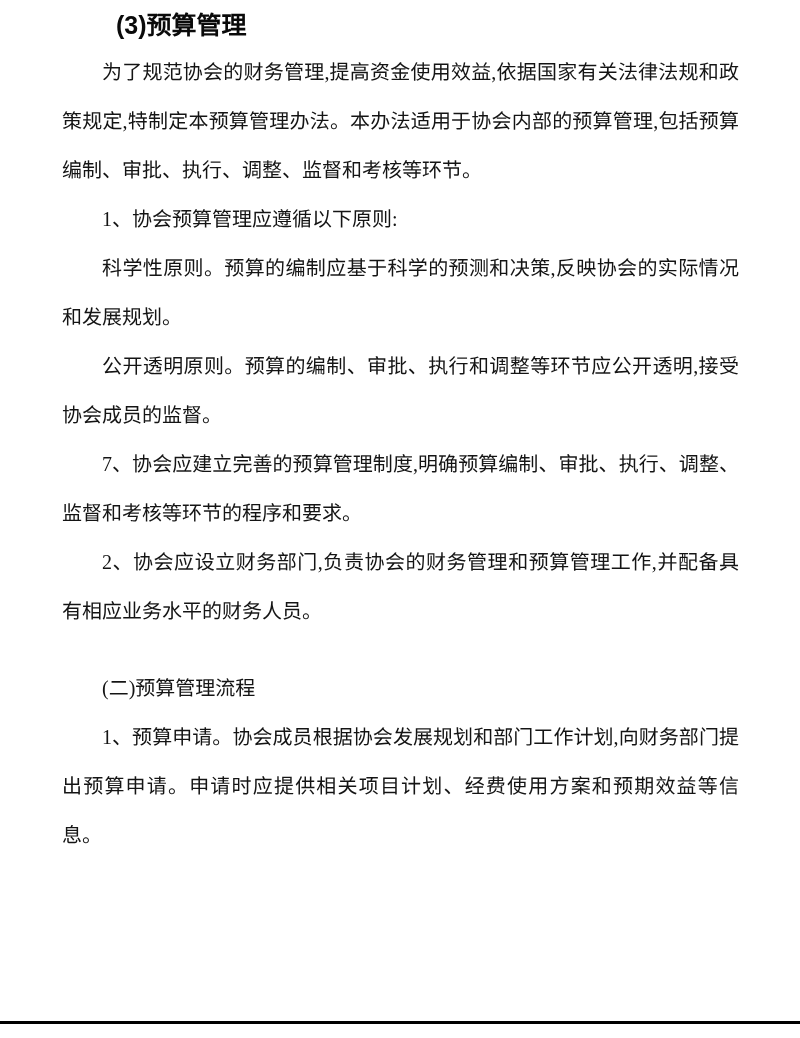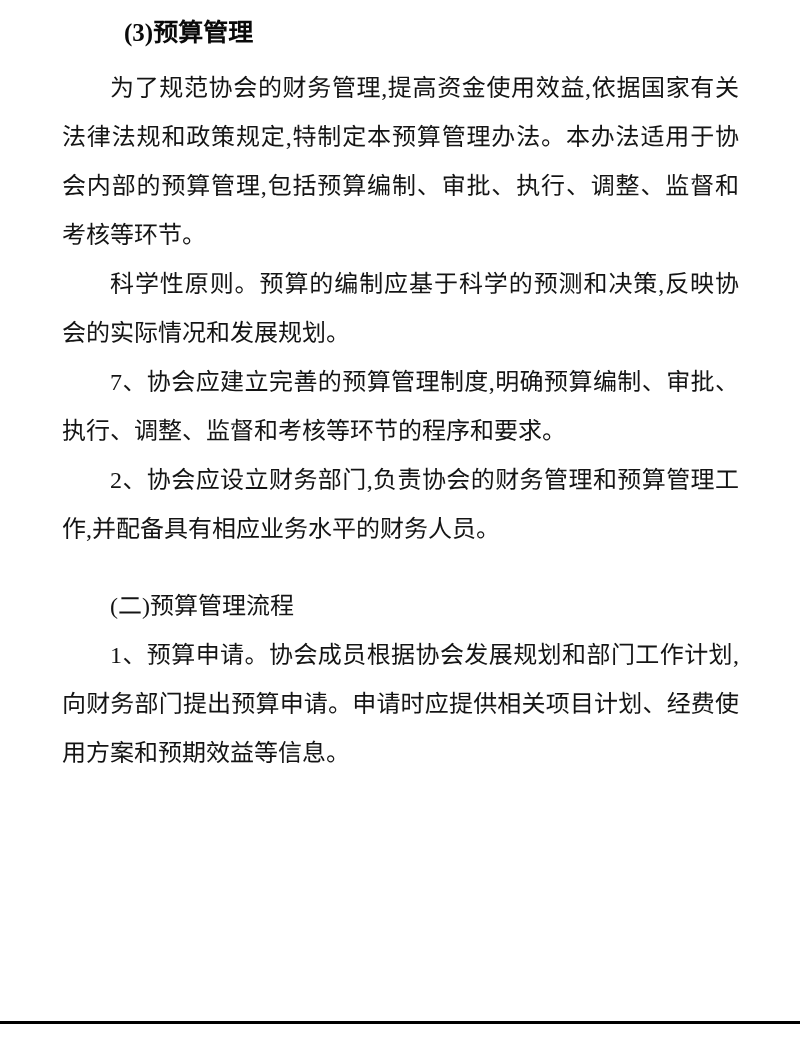--- a/index.html
+++ b/index.html
@@ -12,33 +12,33 @@
   }
   .page {
     position: relative;
     box-sizing: border-box;
     width: 800px;
     height: 1038px;
     padding: 2px 61px 0 62px;
     background: #ffffff;
   }
   .doc-heading {
-    margin: 12px;
-    font-family: Liberation Serif, serif;
+    margin: 4px;
+    font-family: Liberation Sans, sans-serif;
     font-weight: 700;
     font-size: 25px;
     line-height: 38px;
     text-indent: 2em;
     color: #0a0a0a;
     white-space: nowrap;
   }
   .para {
     margin: 0;
     font-family: "Liberation Serif", serif;
-    font-size: 24px;
+    font-size: 20px;
     line-height: 49px;
     text-indent: 2em;
     text-align: justify;
     text-justify: inter-character;
     color: #141414;
     letter-spacing: 0;
   }
   .gap-before {
     margin-top: 28px;
   }
@@ -54,24 +54,26 @@
 </head>
 <body>
 
 <div class="page">
 
   <h1 class="doc-heading">(3)预算管理</h1>
 
   <p class="para">为了规范协会的财务管理,提高资金使用效益,依据国家有关法律法规和政策规定,特制定本预算管理办法。本办法适用于协会内部的预算管理,包括预算编制、审批、执行、调整、监督和考核等环节。</p>
 
 
+  <p class="para">1、协会预算管理应遵循以下原则:</p>
 
 
   <p class="para">科学性原则。预算的编制应基于科学的预测和决策,反映协会的实际情况和发展规划。</p>
 
+  <p class="para">公开透明原则。预算的编制、审批、执行和调整等环节应公开透明,接受协会成员的监督。</p>
 
   <p class="para">7、协会应建立完善的预算管理制度,明确预算编制、审批、执行、调整、监督和考核等环节的程序和要求。</p>
 
   <p class="para">2、协会应设立财务部门,负责协会的财务管理和预算管理工作,并配备具有相应业务水平的财务人员。</p>
 
   <p class="para gap-before">(二)预算管理流程</p>
 
   <p class="para">1、预算申请。协会成员根据协会发展规划和部门工作计划,向财务部门提出预算申请。申请时应提供相关项目计划、经费使用方案和预期效益等信息。</p>
 
   <div class="page-divider"></div>

